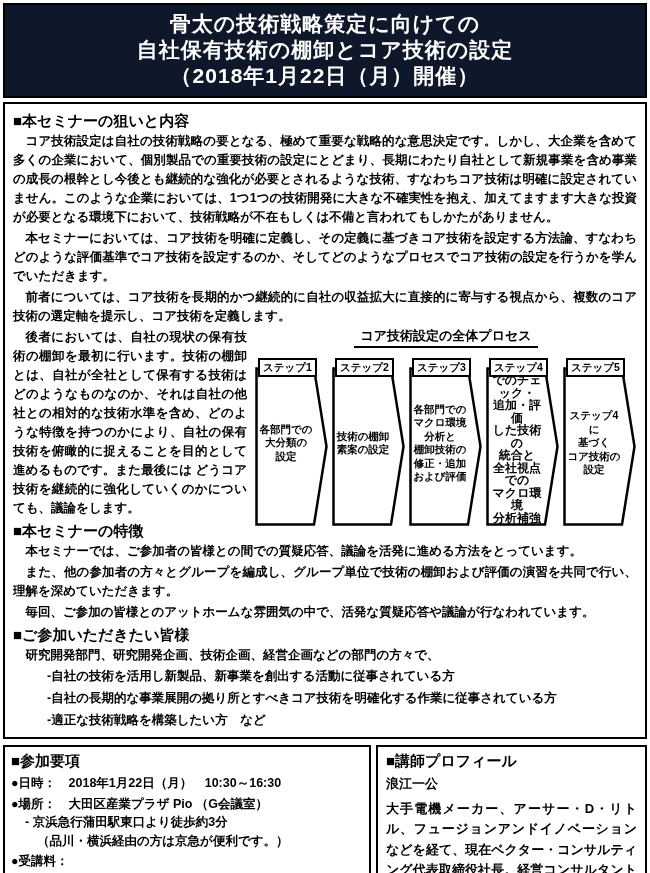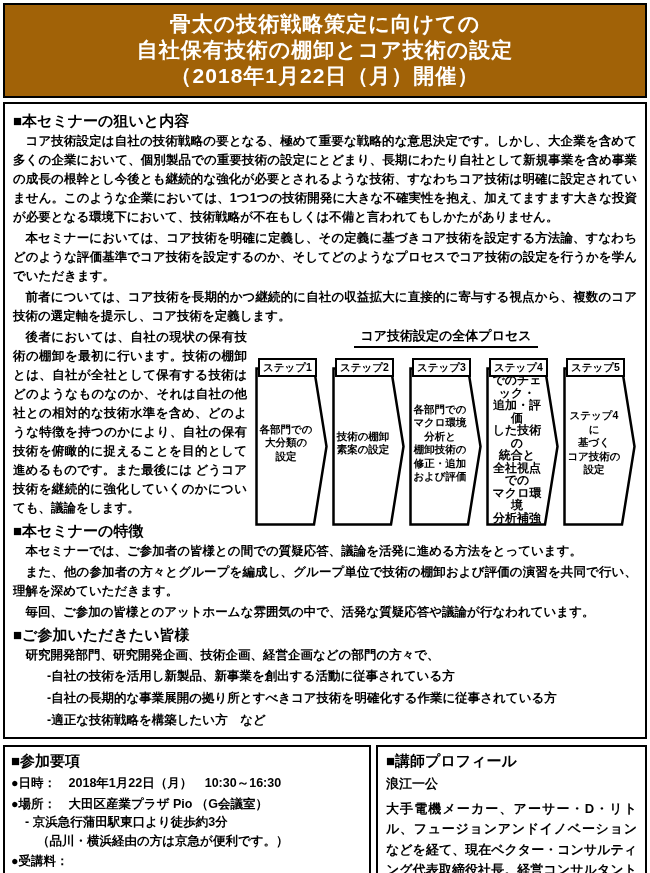--- a/index.html
+++ b/index.html
@@ -8,21 +8,21 @@
     font-family:"Liberation Sans","DejaVu Sans",sans-serif;
     color:#000;
     -webkit-font-smoothing:antialiased;
     box-sizing:border-box;
     padding:3px;
   }
   *{box-sizing:border-box;}
 
   
   .title-banner{
-    background:#a16207;color:#fff;
+    background:#0f172a;color:#fff;
     border:2px solid #000;
     text-align:center;
     padding:6px 4px 7px;
     font-weight:bold;
     font-size:21px;
     line-height:26px;
     letter-spacing:1px;
   }
 
   

